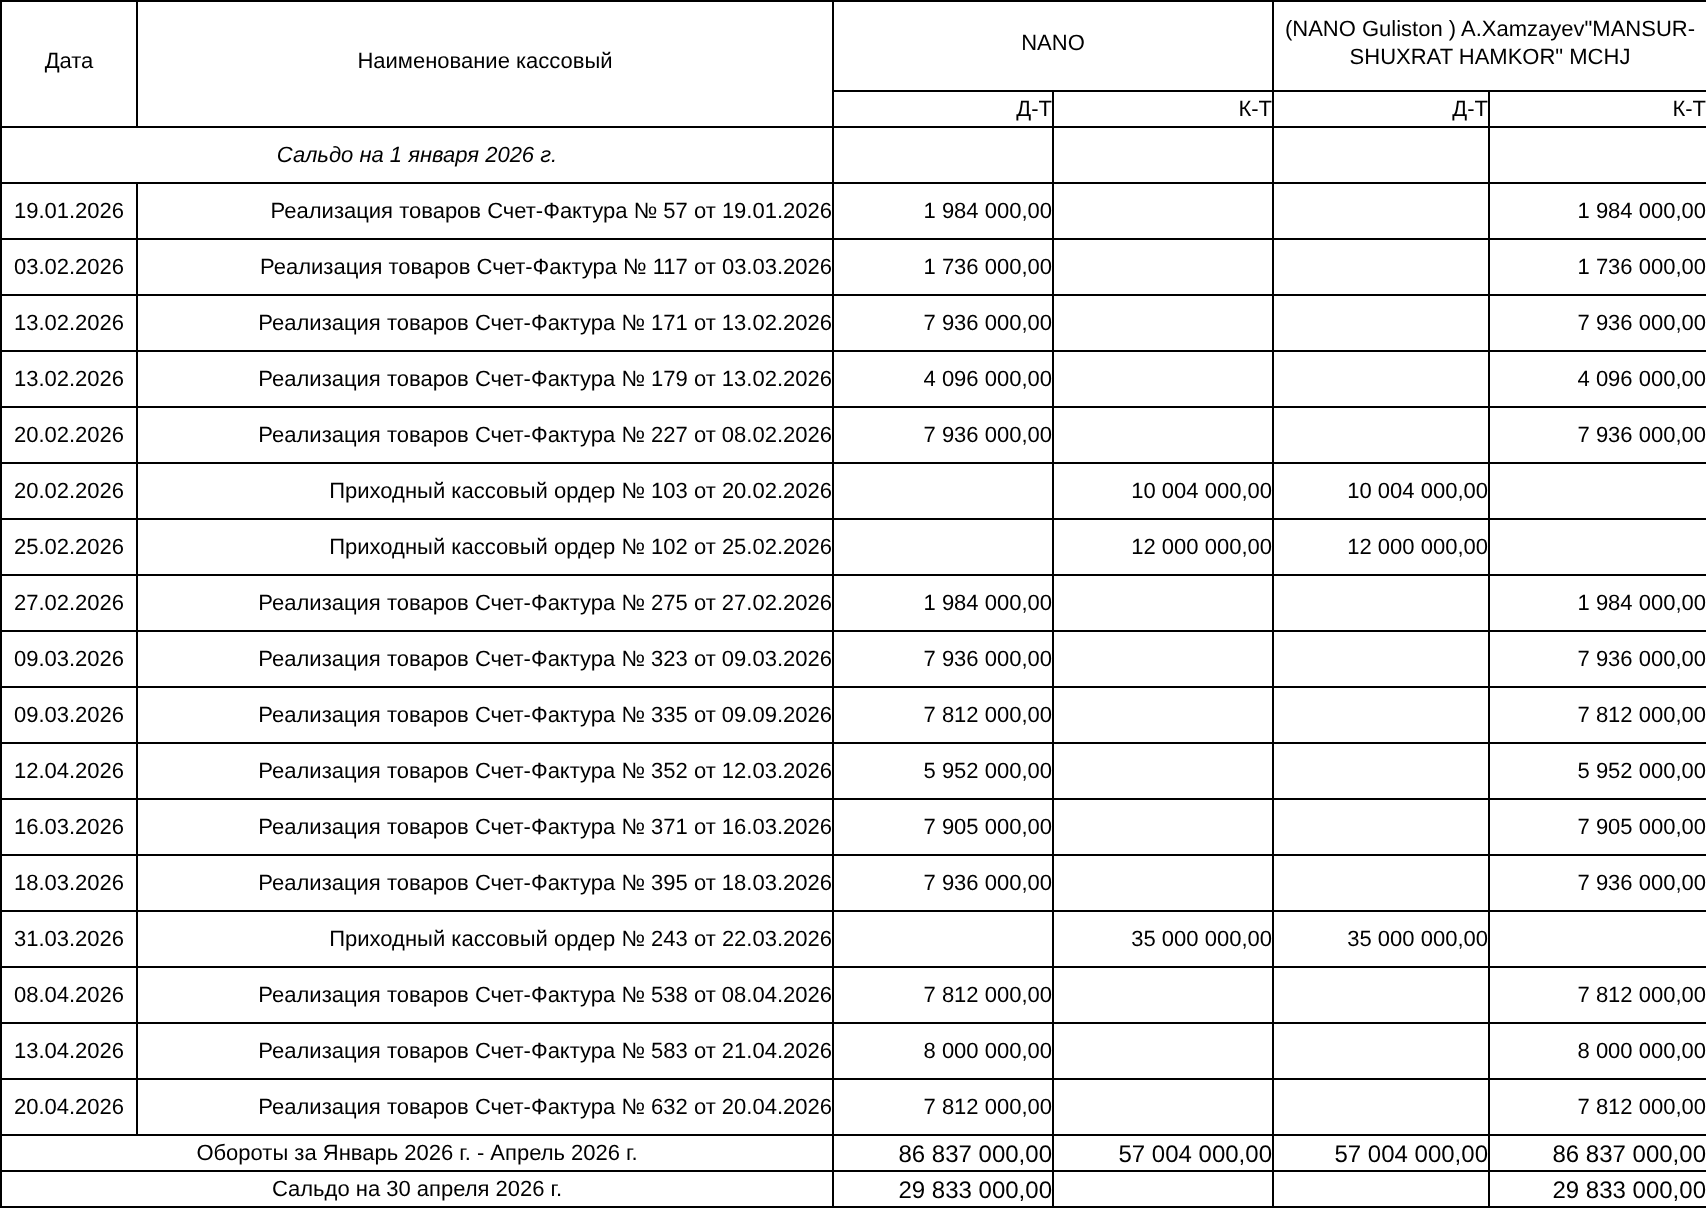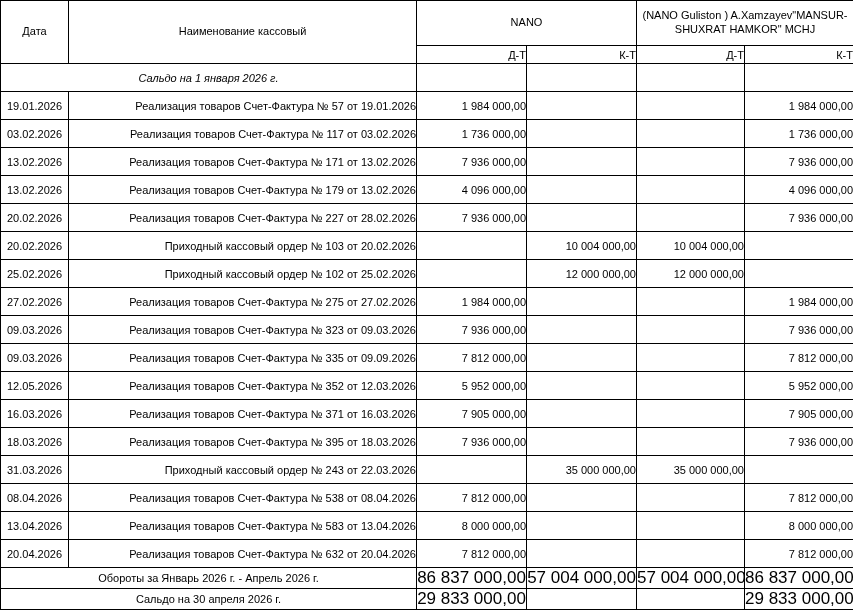--- a/index.html
+++ b/index.html
@@ -79,23 +79,23 @@
   
   .tot-label {
     text-align: center;
     font-weight: bold;
     font-size: 11px;
     height: 17px;
     padding: 1px 2px;
     margin-left: 28px;
   }
   .tot-amt {
-    text-align: center;
-    font-weight: bold;
-    font-size: 17px;
+    text-align: right;
+    font-weight: bold;
+    font-size: 12px;
     padding: 1px 6px;
     white-space: nowrap;
     height: 17px;
   }
 </style>
 </head>
 <body>
 
 <table class="ledger">
   <colgroup>
@@ -132,21 +132,21 @@
   <tr>
         <td class="cell-date">19.01.2026</td>
         <td class="cell-desc">Реализация товаров Счет-Фактура № 57 от 19.01.2026</td>
         <td class="cell-amt">1 984 000,00</td>
         <td class="cell-amt"></td>
         <td class="cell-amt"></td>
         <td class="cell-amt">1 984 000,00</td>
       </tr>
       <tr>
         <td class="cell-date">03.02.2026</td>
-        <td class="cell-desc">Реализация товаров Счет-Фактура № 117 от 03.02.2026</td>
+        <td class="cell-desc">Реализация товаров Счет-Фактура № 117 от 03.03.2026</td>
         <td class="cell-amt">1 736 000,00</td>
         <td class="cell-amt"></td>
         <td class="cell-amt"></td>
         <td class="cell-amt">1 736 000,00</td>
       </tr>
       <tr>
         <td class="cell-date">13.02.2026</td>
         <td class="cell-desc">Реализация товаров Счет-Фактура № 171 от 13.02.2026</td>
         <td class="cell-amt">7 936 000,00</td>
         <td class="cell-amt"></td>
@@ -156,21 +156,21 @@
       <tr>
         <td class="cell-date">13.02.2026</td>
         <td class="cell-desc">Реализация товаров Счет-Фактура № 179 от 13.02.2026</td>
         <td class="cell-amt">4 096 000,00</td>
         <td class="cell-amt"></td>
         <td class="cell-amt"></td>
         <td class="cell-amt">4 096 000,00</td>
       </tr>
       <tr>
         <td class="cell-date">20.02.2026</td>
-        <td class="cell-desc">Реализация товаров Счет-Фактура № 227 от 28.02.2026</td>
+        <td class="cell-desc">Реализация товаров Счет-Фактура № 227 от 08.02.2026</td>
         <td class="cell-amt">7 936 000,00</td>
         <td class="cell-amt"></td>
         <td class="cell-amt"></td>
         <td class="cell-amt">7 936 000,00</td>
       </tr>
       <tr>
         <td class="cell-date">20.02.2026</td>
         <td class="cell-desc">Приходный кассовый ордер № 103 от 20.02.2026</td>
         <td class="cell-amt"></td>
         <td class="cell-amt">10 004 000,00</td>
@@ -203,21 +203,21 @@
       </tr>
       <tr>
         <td class="cell-date">09.03.2026</td>
         <td class="cell-desc">Реализация товаров Счет-Фактура № 335 от 09.09.2026</td>
         <td class="cell-amt">7 812 000,00</td>
         <td class="cell-amt"></td>
         <td class="cell-amt"></td>
         <td class="cell-amt">7 812 000,00</td>
       </tr>
       <tr>
-        <td class="cell-date">12.05.2026</td>
+        <td class="cell-date">12.04.2026</td>
         <td class="cell-desc">Реализация товаров Счет-Фактура № 352 от 12.03.2026</td>
         <td class="cell-amt">5 952 000,00</td>
         <td class="cell-amt"></td>
         <td class="cell-amt"></td>
         <td class="cell-amt">5 952 000,00</td>
       </tr>
       <tr>
         <td class="cell-date">16.03.2026</td>
         <td class="cell-desc">Реализация товаров Счет-Фактура № 371 от 16.03.2026</td>
         <td class="cell-amt">7 905 000,00</td>
@@ -244,21 +244,21 @@
       <tr>
         <td class="cell-date">08.04.2026</td>
         <td class="cell-desc">Реализация товаров Счет-Фактура № 538 от 08.04.2026</td>
         <td class="cell-amt">7 812 000,00</td>
         <td class="cell-amt"></td>
         <td class="cell-amt"></td>
         <td class="cell-amt">7 812 000,00</td>
       </tr>
       <tr>
         <td class="cell-date">13.04.2026</td>
-        <td class="cell-desc">Реализация товаров Счет-Фактура № 583 от 13.04.2026</td>
+        <td class="cell-desc">Реализация товаров Счет-Фактура № 583 от 21.04.2026</td>
         <td class="cell-amt">8 000 000,00</td>
         <td class="cell-amt"></td>
         <td class="cell-amt"></td>
         <td class="cell-amt">8 000 000,00</td>
       </tr>
       <tr>
         <td class="cell-date">20.04.2026</td>
         <td class="cell-desc">Реализация товаров Счет-Фактура № 632 от 20.04.2026</td>
         <td class="cell-amt">7 812 000,00</td>
         <td class="cell-amt"></td>

